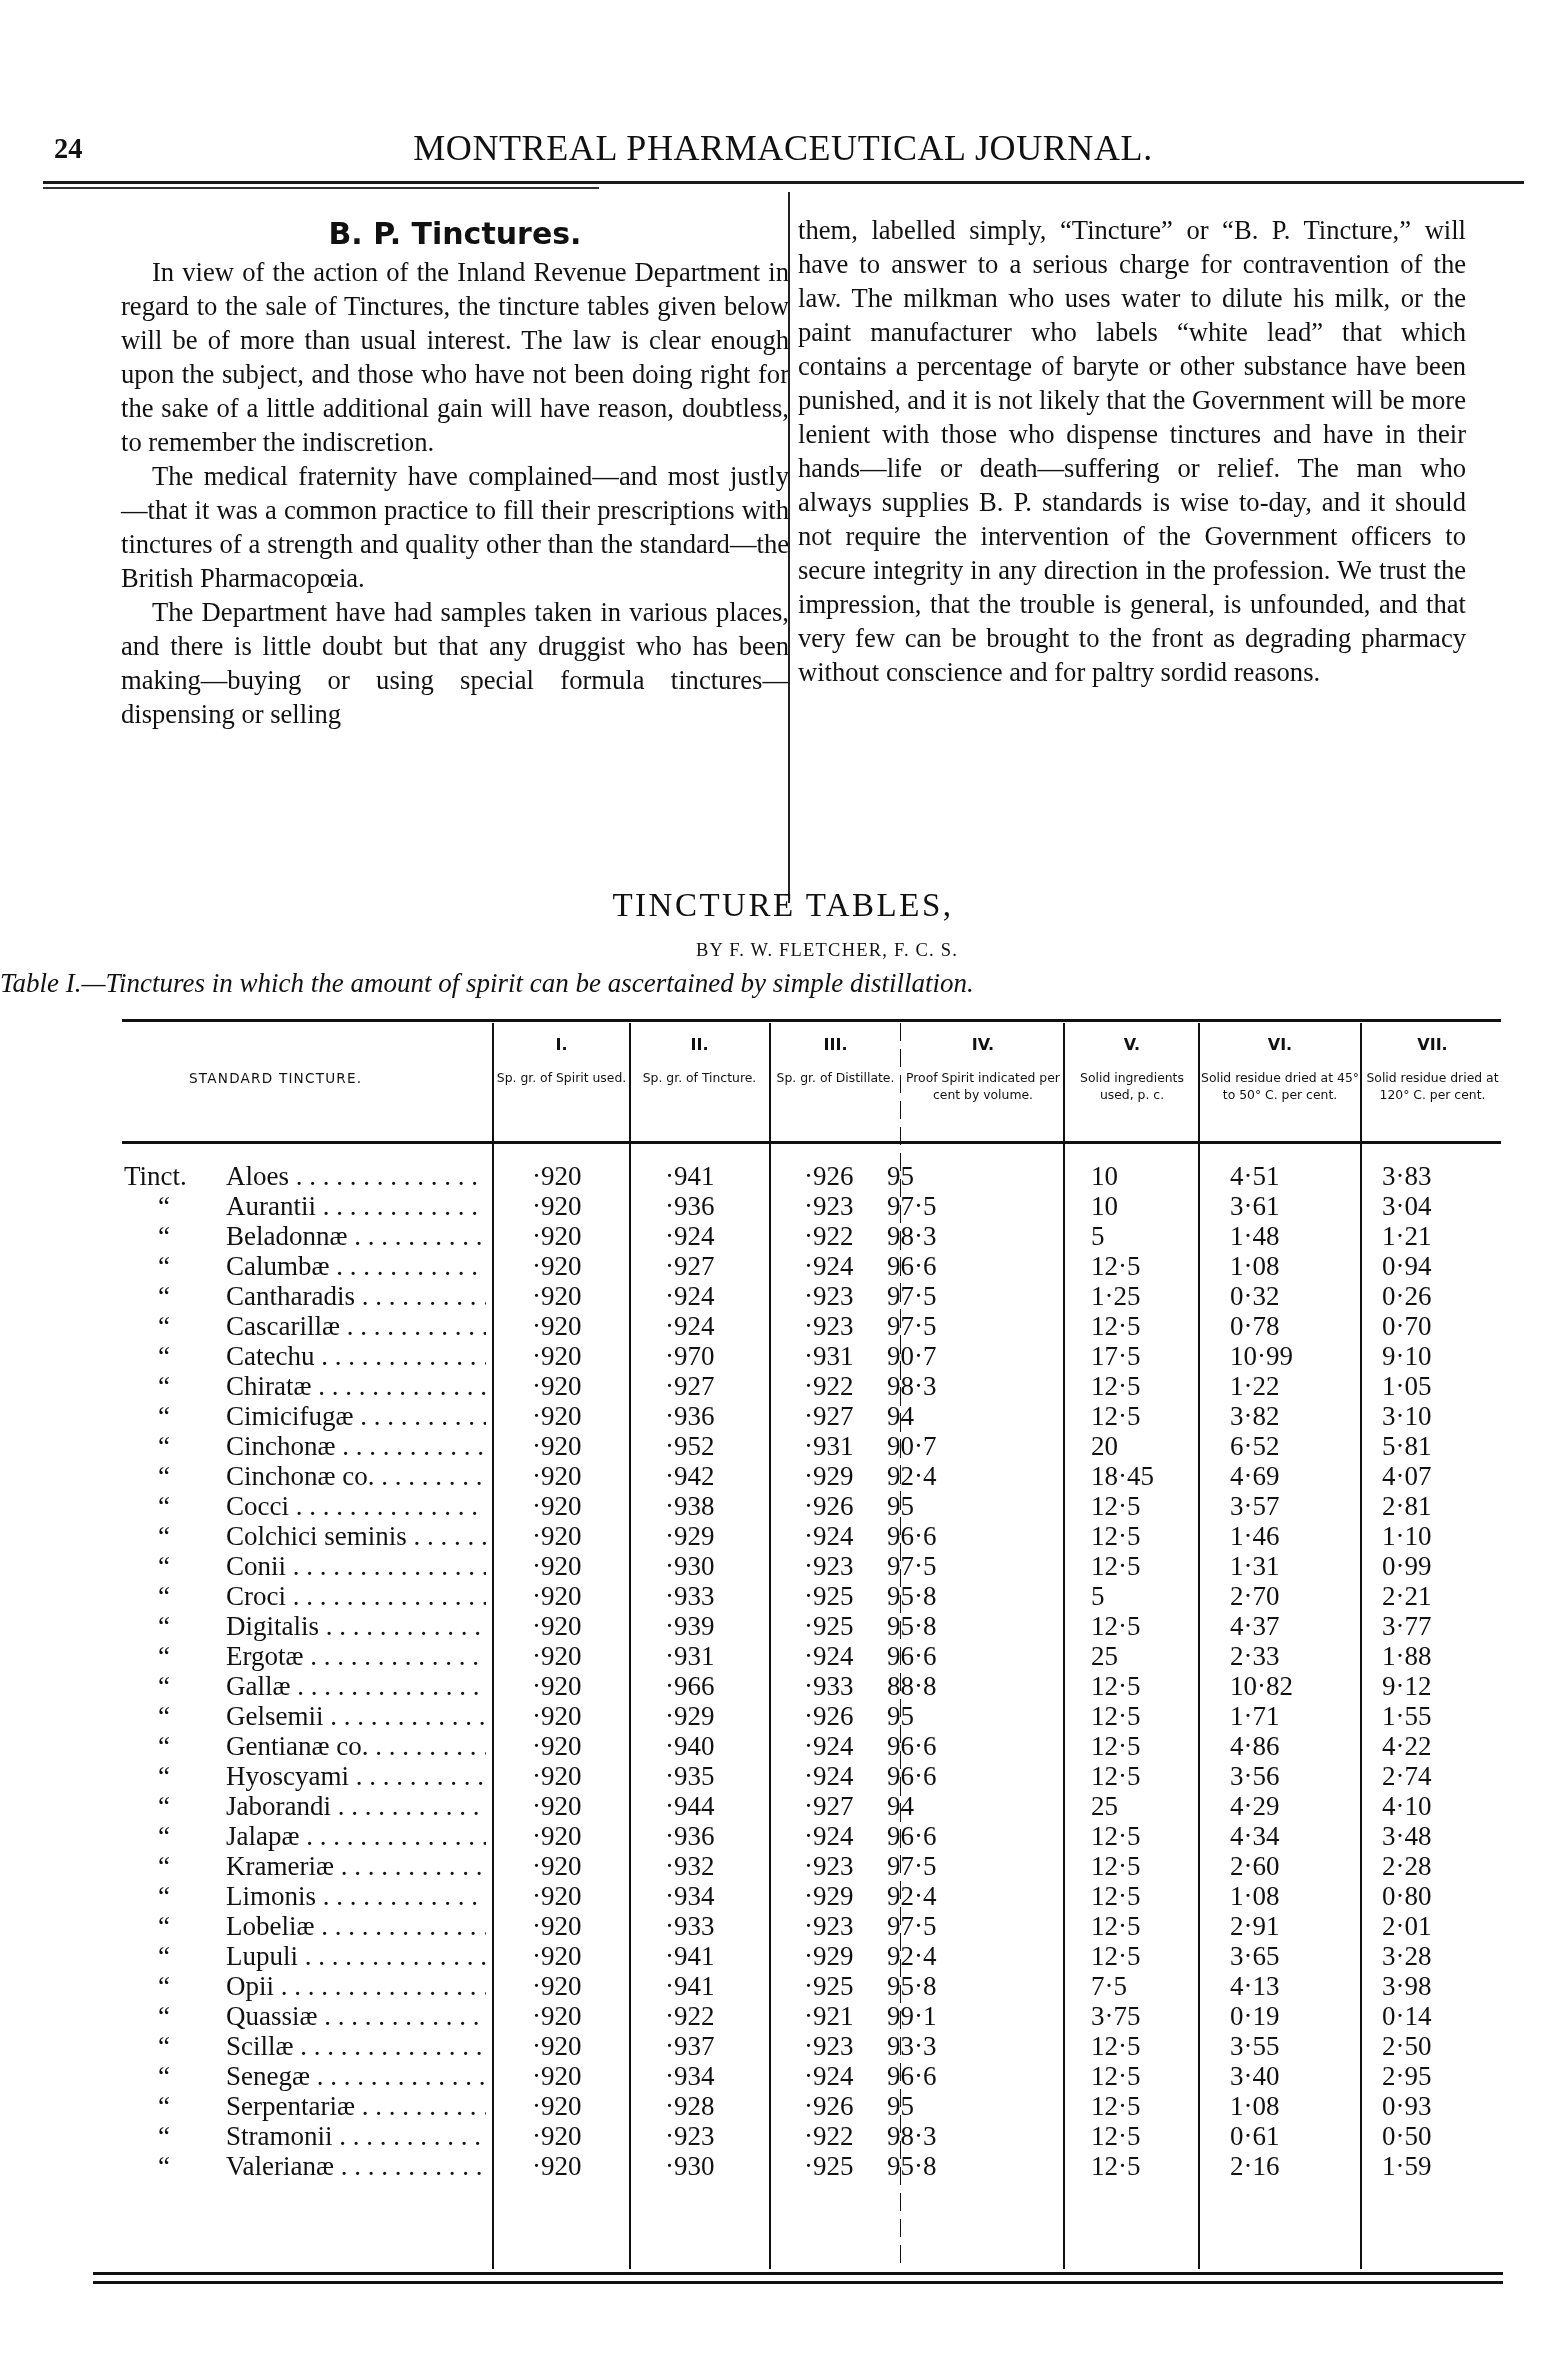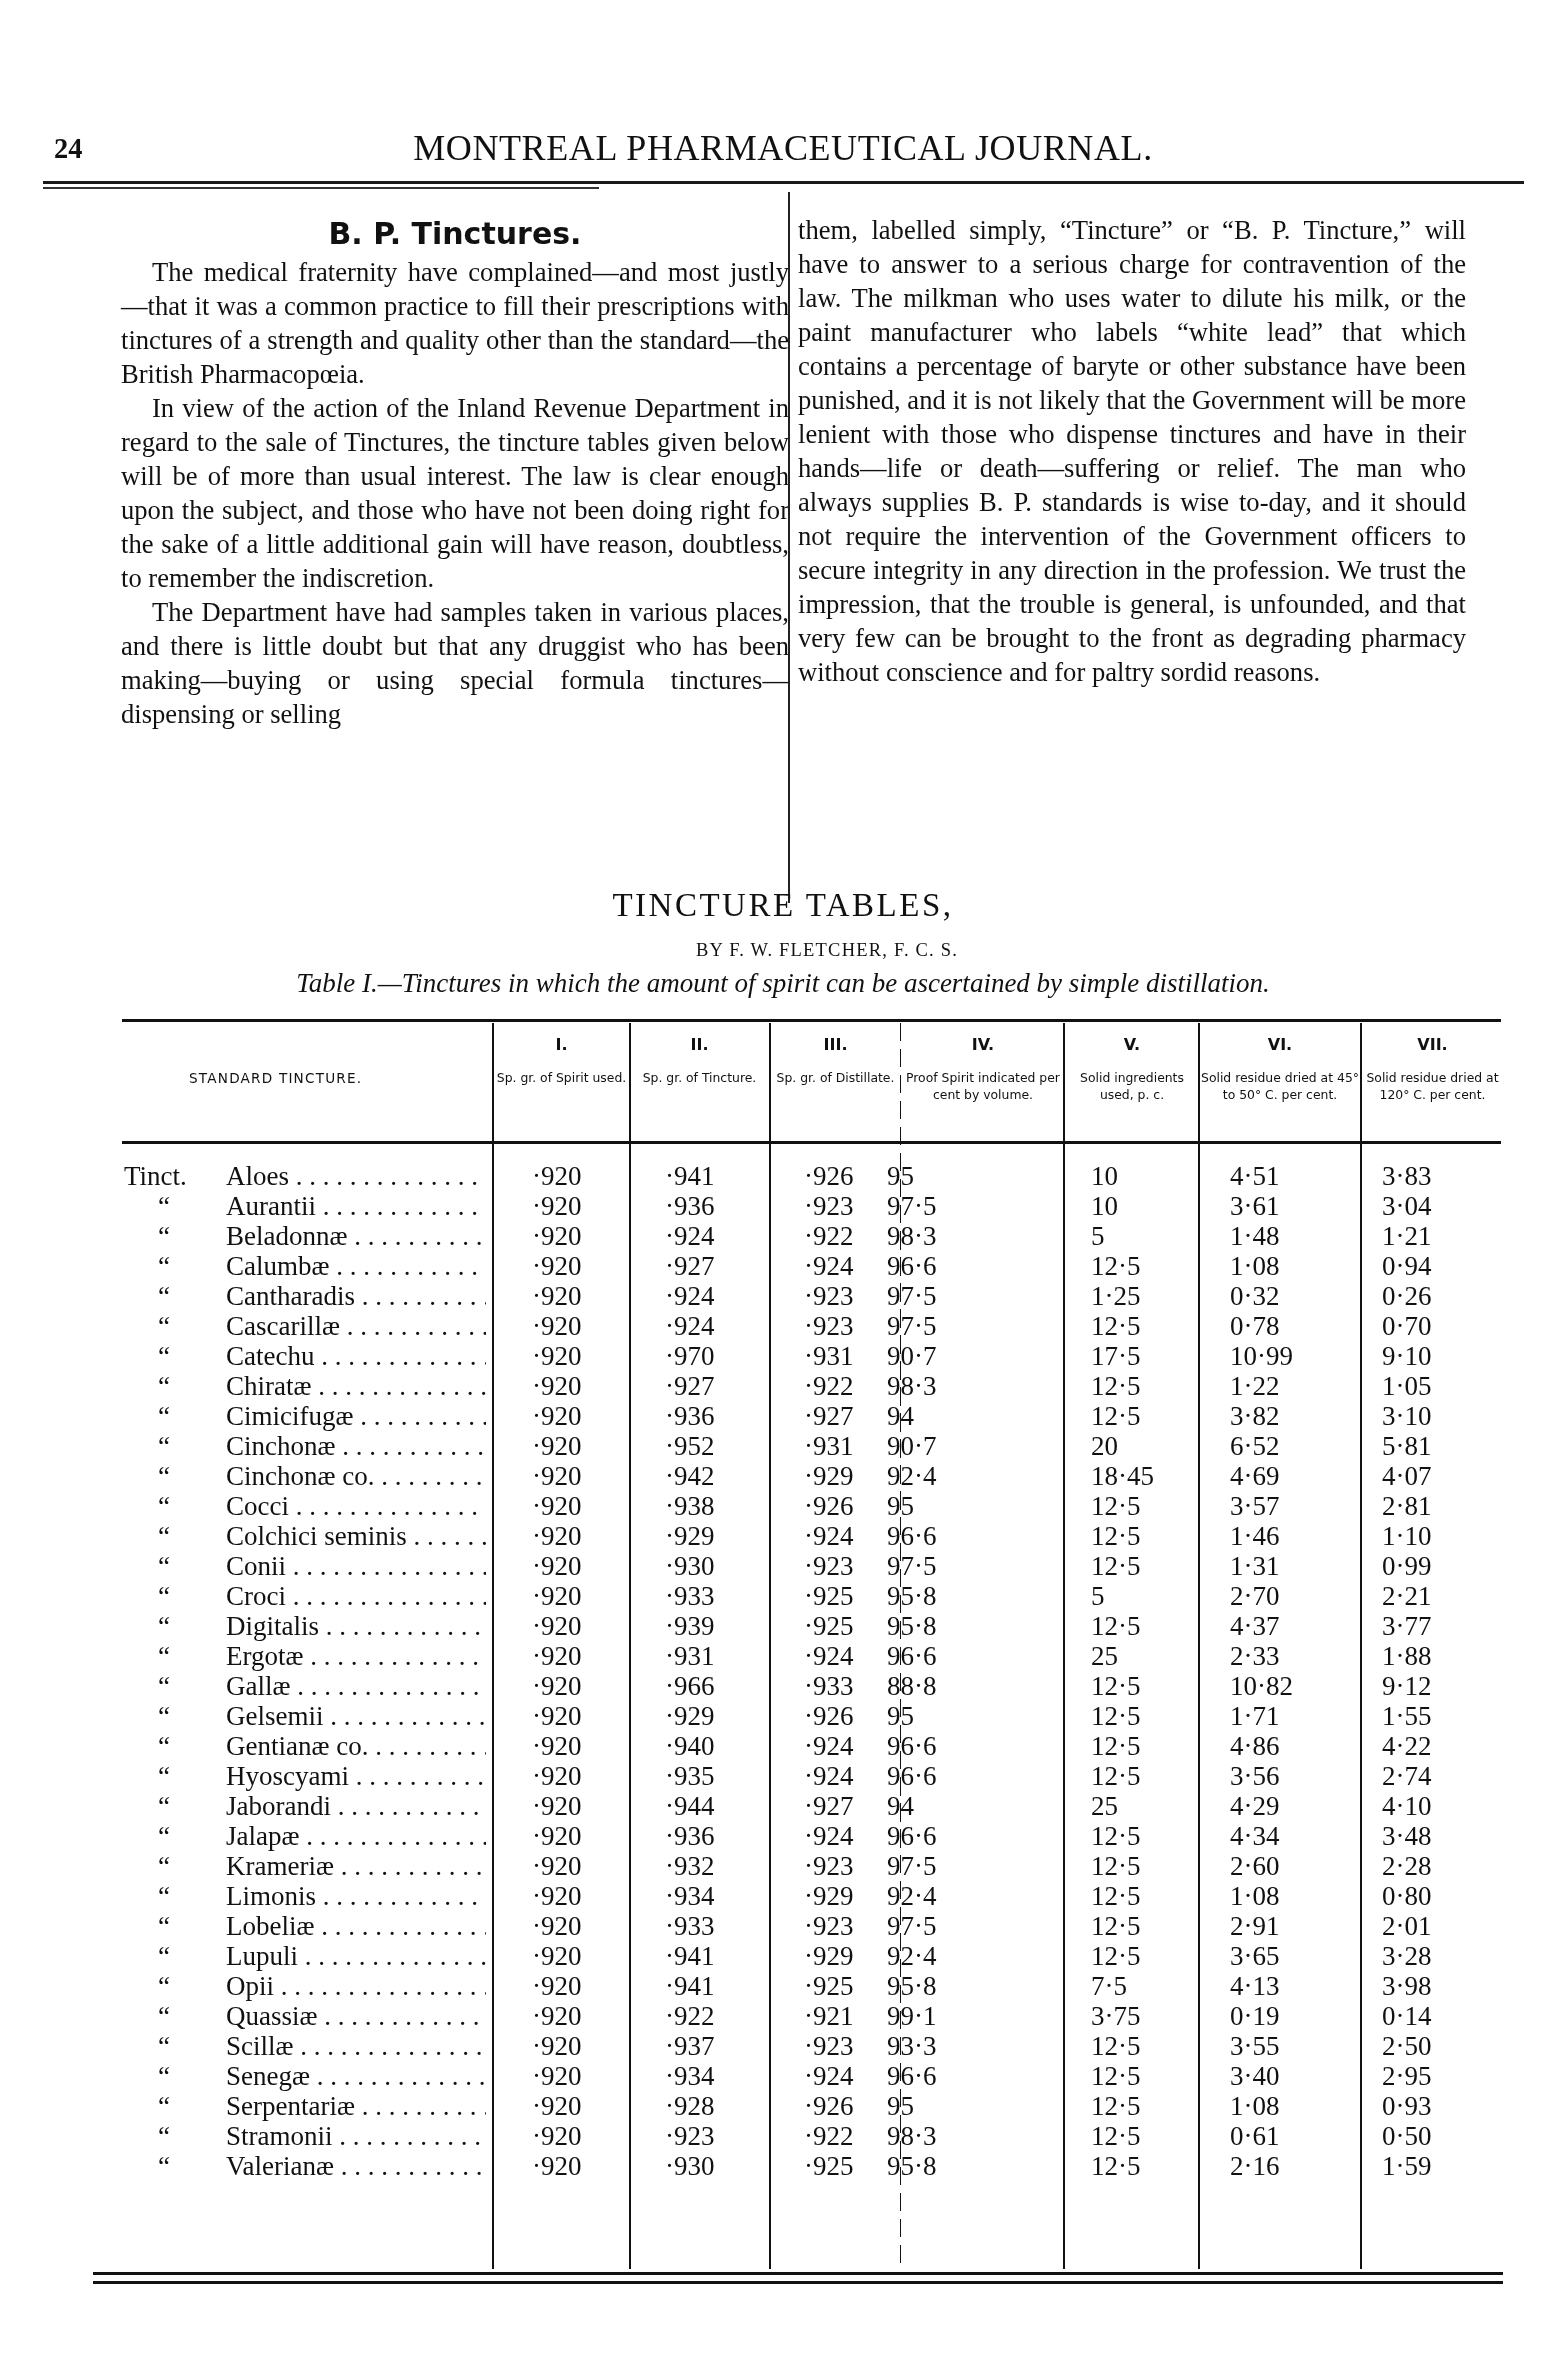--- a/index.html
+++ b/index.html
@@ -16,21 +16,21 @@
     .col { position: absolute; font-size: 26.6px; line-height: 34px; text-align: justify; }
     .col-left { left: 121px; width: 668px; top: 213px; }
     .col-right { left: 798px; width: 668px; top: 213px; }
     .col-divider { position: absolute; left: 788px; top: 192px; width: 1.9px; height: 711px; background: #222; }
     .article-heading { text-align: center; font-family: "DejaVu Sans", sans-serif; font-weight: bold; font-size: 30px; margin: 0 0 1.2px 0; line-height: 41px; }
     .col p { margin: 0; text-indent: 31px; }
     .col p.noindent { text-indent: 0; }
 
     .tables-title { position: absolute; top: 887px; left: 0; width: 1566px; text-align: center; font-size: 33px; letter-spacing: 2.5px; }
     .tables-byline { position: absolute; top: 940px; left: 0; width: 1566px; text-align: center; font-size: 18.5px; letter-spacing: 1.2px; padding-left: 44px; }
-    .table-caption { position: absolute; top: 968px; left: 0; width: 1566px; text-align: center; font-size: 27px; font-style: italic; font-family: Liberation Serif, serif; }
+    .table-caption { position: absolute; top: 968px; left: 0; width: 1566px; font-size: 27px; font-style: italic; font-family: Liberation Serif, serif; }
 
     .tbl-rule { position: absolute; left: 122px; width: 1379px; height: 3.1px; background: #111; }
     .tbl-rule.top { top: 1019px; }
     .tbl-rule.head { top: 1141px; height: 2.5px; }
     .tbl-rule.bottom1 { top: 2272px; height: 2.5px; left: 93px; width: 1410px; }
     .tbl-rule.bottom2 { top: 2281px; height: 2.5px; left: 93px; width: 1410px; }
 
     .vline { position: absolute; width: 1.9px; background: #111; top: 1023px; height: 1246px; }
     .vline.dash { background: repeating-linear-gradient(#111 0 18.5px, transparent 18.5px 26px); width: 1.2px; }
 
@@ -58,22 +58,22 @@
 
 <div class="running-head">
   <span class="page-number">24</span>
   <div class="journal-title">MONTREAL PHARMACEUTICAL JOURNAL.</div>
 </div>
 <div class="rule-top"></div>
 <div class="rule-top2"></div>
 
 <div class="col col-left">
   <div class="article-heading">B. P. Tinctures.</div>
+  <p>In view of the action of the Inland Revenue Department in regard to the sale of Tinctures, the tincture tables given below will be of more than usual interest. The law is clear enough upon the subject, and those who have not been doing right for the sake of a little additional gain will have reason, doubtless, to remember the indiscretion.</p>
   <p>The medical fraternity have complained—and most justly—that it was a common practice to fill their prescriptions with tinctures of a strength and quality other than the standard—the British Pharmacopœia.</p>
-  <p>In view of the action of the Inland Revenue Department in regard to the sale of Tinctures, the tincture tables given below will be of more than usual interest. The law is clear enough upon the subject, and those who have not been doing right for the sake of a little additional gain will have reason, doubtless, to remember the indiscretion.</p>
   <p>The Department have had samples taken in various places, and there is little doubt but that any druggist who has been making—buying or using special formula tinctures—dispensing or selling</p>
 </div>
 <div class="col-divider"></div>
 <div class="col col-right">
   <p class="noindent">them, labelled simply, “Tincture” or “B. P. Tincture,” will have to answer to a serious charge for contravention of the law. The milkman who uses water to dilute his milk, or the paint manufacturer who labels “white lead” that which contains a percentage of baryte or other substance have been punished, and it is not likely that the Government will be more lenient with those who dispense tinctures and have in their hands—life or death—suffering or relief. The man who always supplies B. P. standards is wise to-day, and it should not require the intervention of the Government officers to secure integrity in any direction in the profession. We trust the impression, that the trouble is general, is unfounded, and that very few can be brought to the front as degrading pharmacy without conscience and for paltry sordid reasons.</p>
 </div>
 
 <div class="tables-title">TINCTURE TABLES,</div>
 <div class="tables-byline">BY F. W. FLETCHER, F. C. S.</div>
 <div class="table-caption">Table I.—Tinctures in which the amount of spirit can be ascertained by simple distillation.</div>

